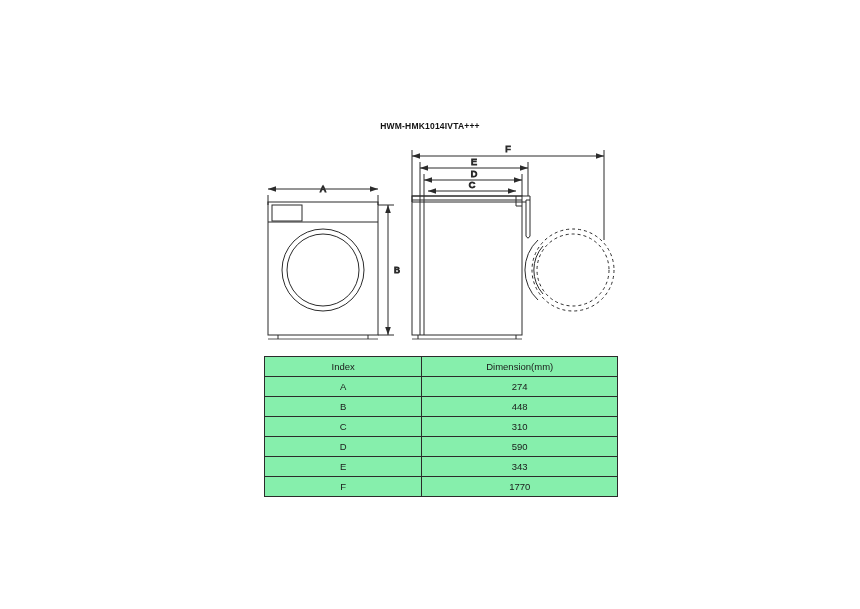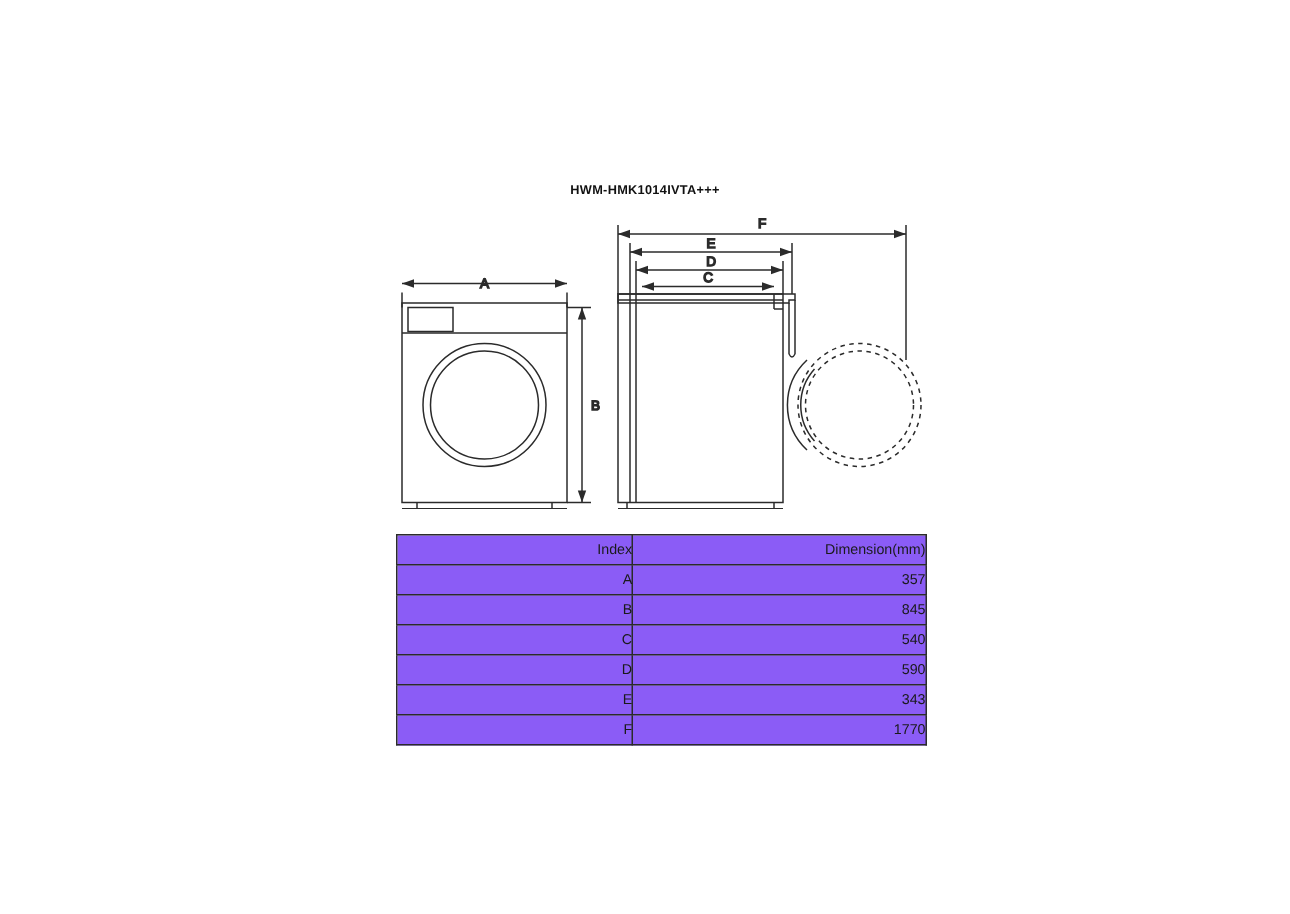--- a/index.html
+++ b/index.html
@@ -44,25 +44,25 @@
     left: 264px;
     top: 356px;
     width: 354px;
     border-collapse: collapse;
     font-size: 9.5px;
     color: #1a1a1a;
   }
   .dim-table td, .dim-table th {
     border: 1px solid #2b2b2b;
     height: 19px;
-    text-align: right;
+    text-align: center;
     font-weight: normal;
     padding: 0;
     line-height: 19px;
-    background: #8b5cf6;
+    background: #86efac;
   }
   .dim-table th {
     font-weight: normal;
   }
   .col-index { width: 158px; }
   .col-dim { width: 196px; }
   .lbl {
     font-family: "Liberation Sans", sans-serif;
     font-size: 9px;
     fill: #111;
@@ -181,29 +181,29 @@
   <table class="dim-table">
     <thead>
       <tr>
         <th class="col-index">Index</th>
         <th class="col-dim">Dimension(mm)</th>
       </tr>
     </thead>
     <tbody>
       <tr>
         <td>A</td>
-        <td>357</td>
+        <td>274</td>
       </tr>
       <tr>
         <td>B</td>
-        <td>845</td>
+        <td>448</td>
       </tr>
       <tr>
         <td>C</td>
-        <td>540</td>
+        <td>310</td>
       </tr>
       <tr>
         <td>D</td>
         <td>590</td>
       </tr>
       <tr>
         <td>E</td>
         <td>343</td>
       </tr>
       <tr>

